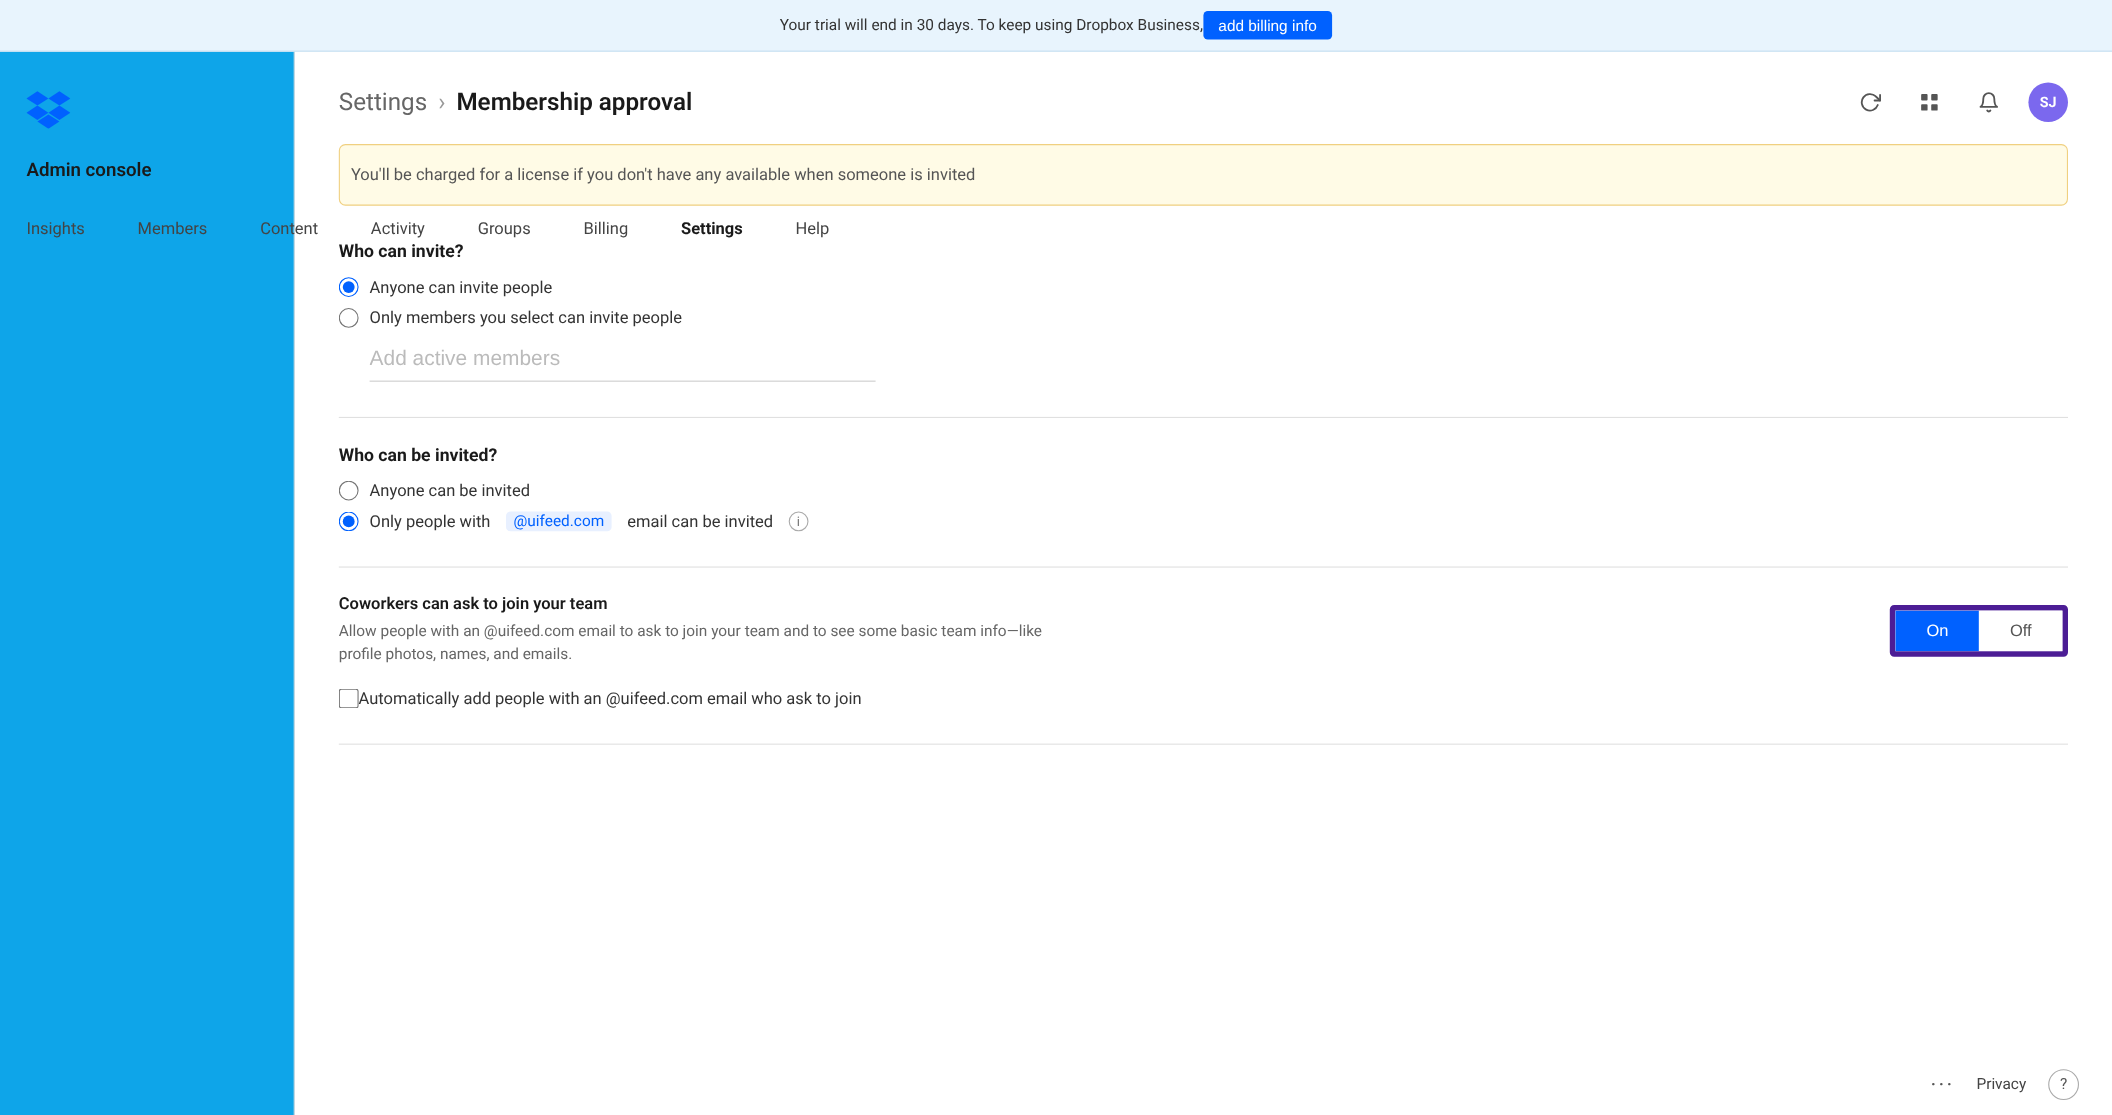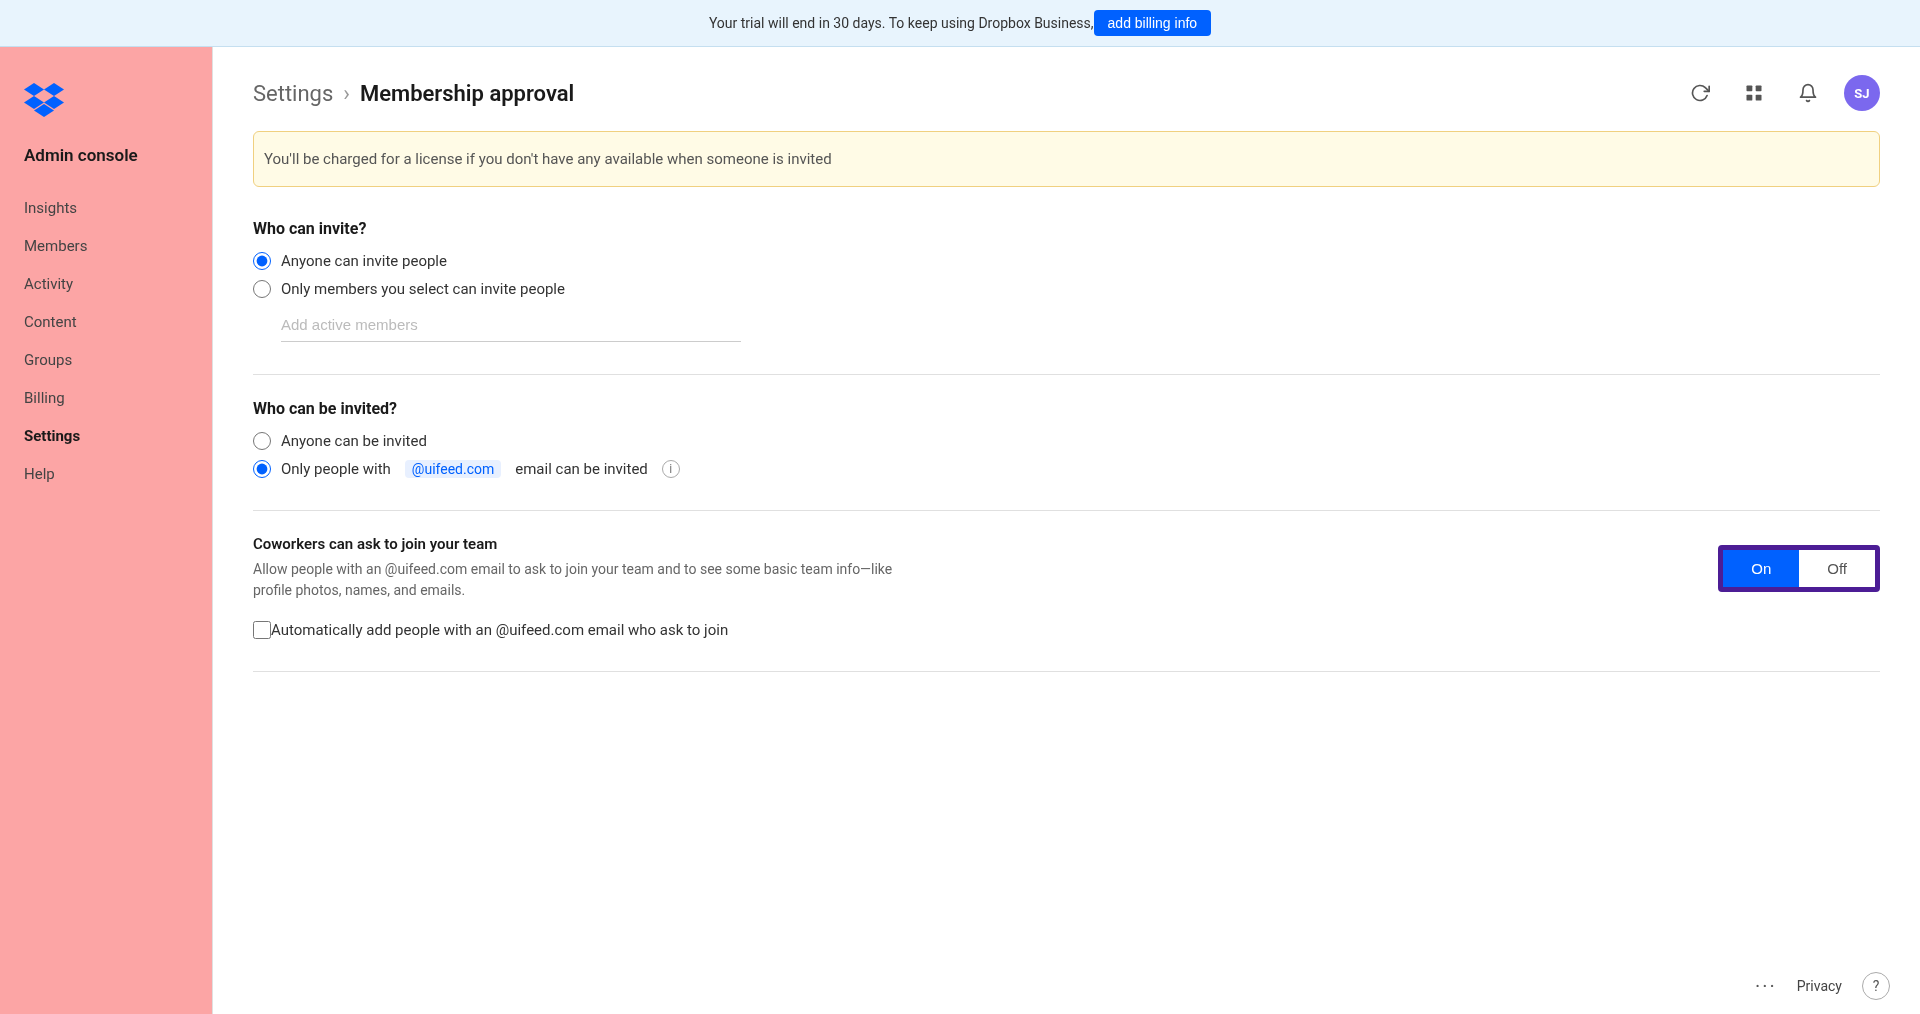--- a/index.html
+++ b/index.html
@@ -30,41 +30,41 @@
     }
 
     .main-layout {
       display: flex;
       flex: 1;
       overflow: hidden;
     }
 
     
     .sidebar {
-      width: 213px;
-      background: #fca5a5;
+      width: 268px;
+      background: #0ea5e9;
       border-right: 1px solid #e0e0e0;
       display: flex;
       flex-direction: column;
       padding: 20px 0;
       flex-shrink: 0;
     }
     .sidebar-logo {
       padding: 10px 24px 24px 24px;
     }
     .sidebar-logo svg { width: 40px; height: 40px; }
     .sidebar-admin-label {
       padding: 0 24px 24px 24px;
       font-size: 17px;
       font-weight: 600;
       color: #1a1a1a;
     }
     .sidebar-nav {
       display: flex;
-      flex-direction: column;
+      flex-direction: row;
     }
     .sidebar-item {
       padding: 10px 24px;
       font-size: 15px;
       color: #444;
       cursor: pointer;
       border-radius: 0;
       text-decoration: none;
       display: block;
     }
@@ -171,21 +171,21 @@
     
     .add-members-input {
       margin-top: 8px;
       margin-left: 28px;
     }
     .add-members-input input {
       width: 460px;
       border: none;
       border-bottom: 1px solid #ccc;
       padding: 8px 0;
-      font-size: 15px;
+      font-size: 19px;
       color: #999;
       outline: none;
       background: transparent;
     }
     .add-members-input input::placeholder { color: #bbb; }
 
     
     .divider {
       border: none;
       border-top: 1px solid #e0e0e0;
@@ -326,22 +326,22 @@
         <path d="M30 6L40 12.5L30 19L20 12.5L30 6Z" fill="#0061FF"></path>
         <path d="M0 25.5L10 19L20 25.5L10 32L0 25.5Z" fill="#0061FF"></path>
         <path d="M40 25.5L30 19L20 25.5L30 32L40 25.5Z" fill="#0061FF"></path>
         <path d="M10 33.5L20 27L30 33.5L20 40L10 33.5Z" fill="#0061FF"></path>
       </svg>
     </div>
     <div class="sidebar-admin-label">Admin console</div>
     <nav class="sidebar-nav">
       <a class="sidebar-item">Insights</a>
       <a class="sidebar-item">Members</a>
+      <a class="sidebar-item">Content</a>
       <a class="sidebar-item">Activity</a>
-      <a class="sidebar-item">Content</a>
       <a class="sidebar-item">Groups</a>
       <a class="sidebar-item">Billing</a>
       <a class="sidebar-item active">Settings</a>
       <a class="sidebar-item">Help</a>
     </nav>
   </aside>
 
   <main class="main-content">
 
     <div class="content-header">

